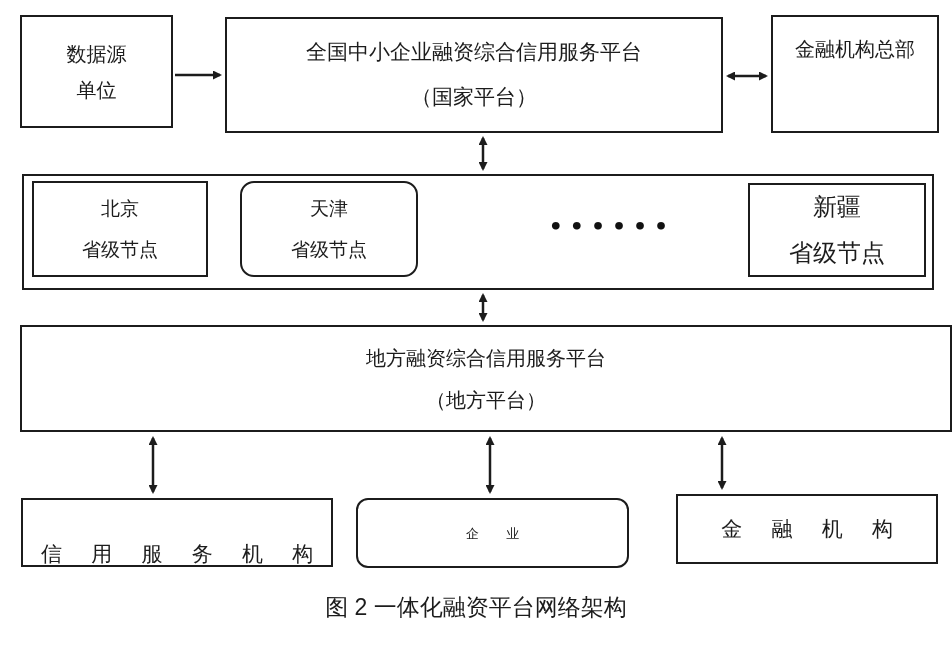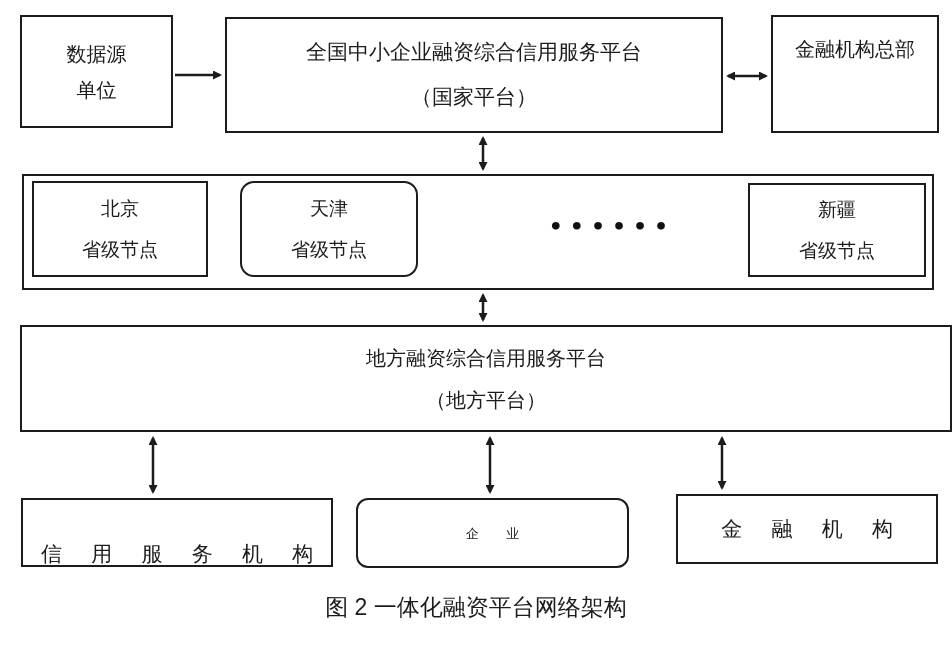--- a/index.html
+++ b/index.html
@@ -33,21 +33,21 @@
   
   .box-data-source   { left: 20px;  top: 15px; width: 153px; height: 113px; font-size: 20px; gap: 16px; }
   .box-national      { left: 225px; top: 17px; width: 498px; height: 116px; font-size: 21px; gap: 24px; }
   .box-financial-hq  { left: 771px; top: 15px; width: 168px; height: 118px; font-size: 20px;
                        justify-content: flex-start; padding-top: 22px; }
 
   
   .box-province-container { left: 22px; top: 174px; width: 912px; height: 116px; }
   .box-beijing  { left: 32px;  top: 181px; width: 176px; height: 96px; font-size: 19px; gap: 22px; }
   .box-tianjin  { left: 240px; top: 181px; width: 178px; height: 96px; font-size: 19px; gap: 22px; border-radius: 14px; }
-  .box-xinjiang { left: 748px; top: 183px; width: 178px; height: 94px; font-size: 19px; gap: 22px; }
+  .box-xinjiang { left: 748px; top: 183px; width: 178px; height: 94px; font-size: 24px; gap: 22px; }
   .ellipsis-dots {
     position: absolute;
     left: 532px; top: 206px; width: 160px; height: 40px;
     display: flex; align-items: center; justify-content: center;
     font-size: 22px; font-weight: 700; letter-spacing: 7px;
     font-family: "DejaVu Sans", sans-serif;
     color: #111111;
   }
 
   

